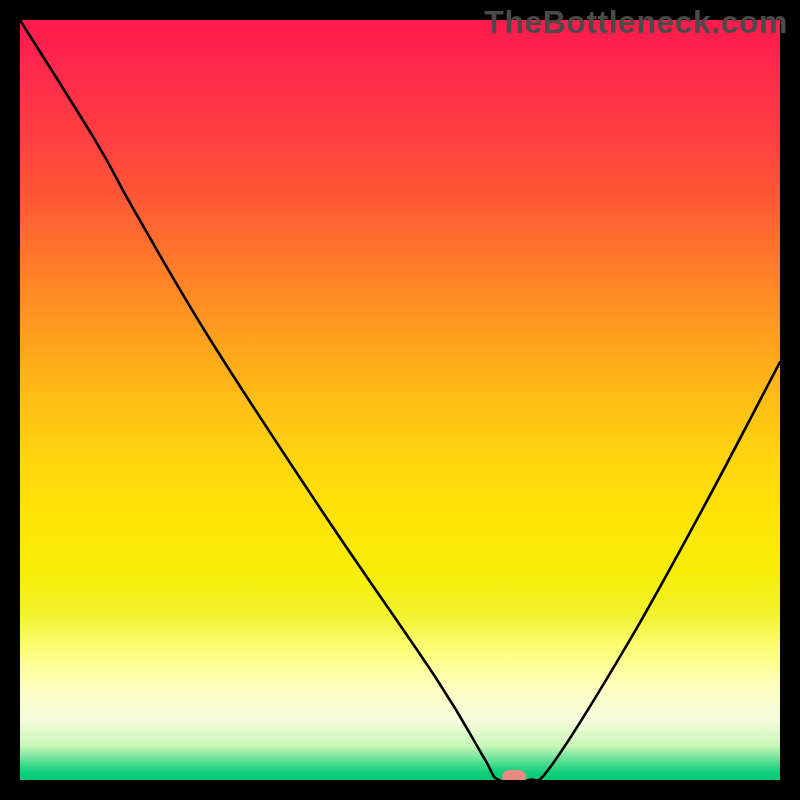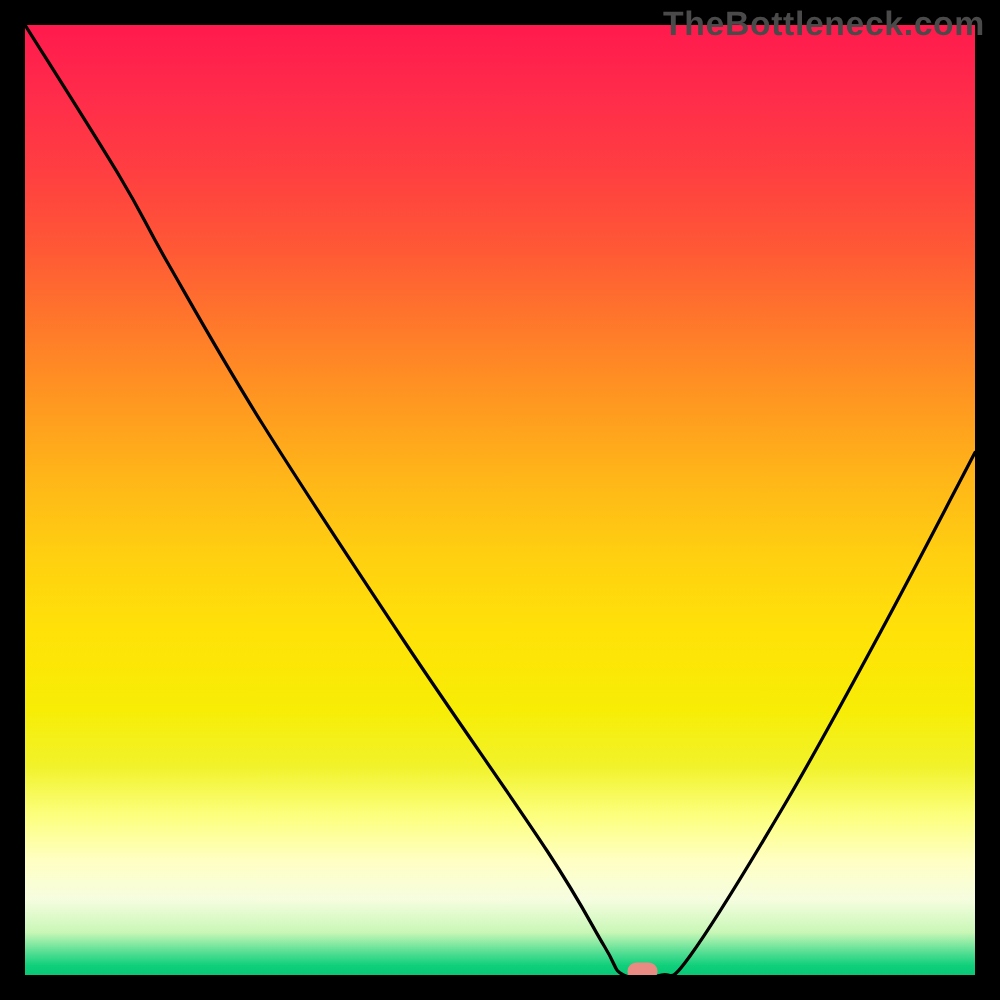--- a/index.html
+++ b/index.html
@@ -15,21 +15,21 @@
     position: relative;
     width: 800px;
     height: 800px;
     background: #000000;
   }
   .watermark {
     position: absolute;
     top: 4px;
     right: 12px;
     color: #4a4a4a;
-    font-size: 27px;
+    font-size: 32px;
     font-weight: 600;
     letter-spacing: 0.5px;
     z-index: 20;
   }
   .plot {
     position: absolute;
     left: 20px;
     top: 20px;
     width: 760px;
     height: 760px;

